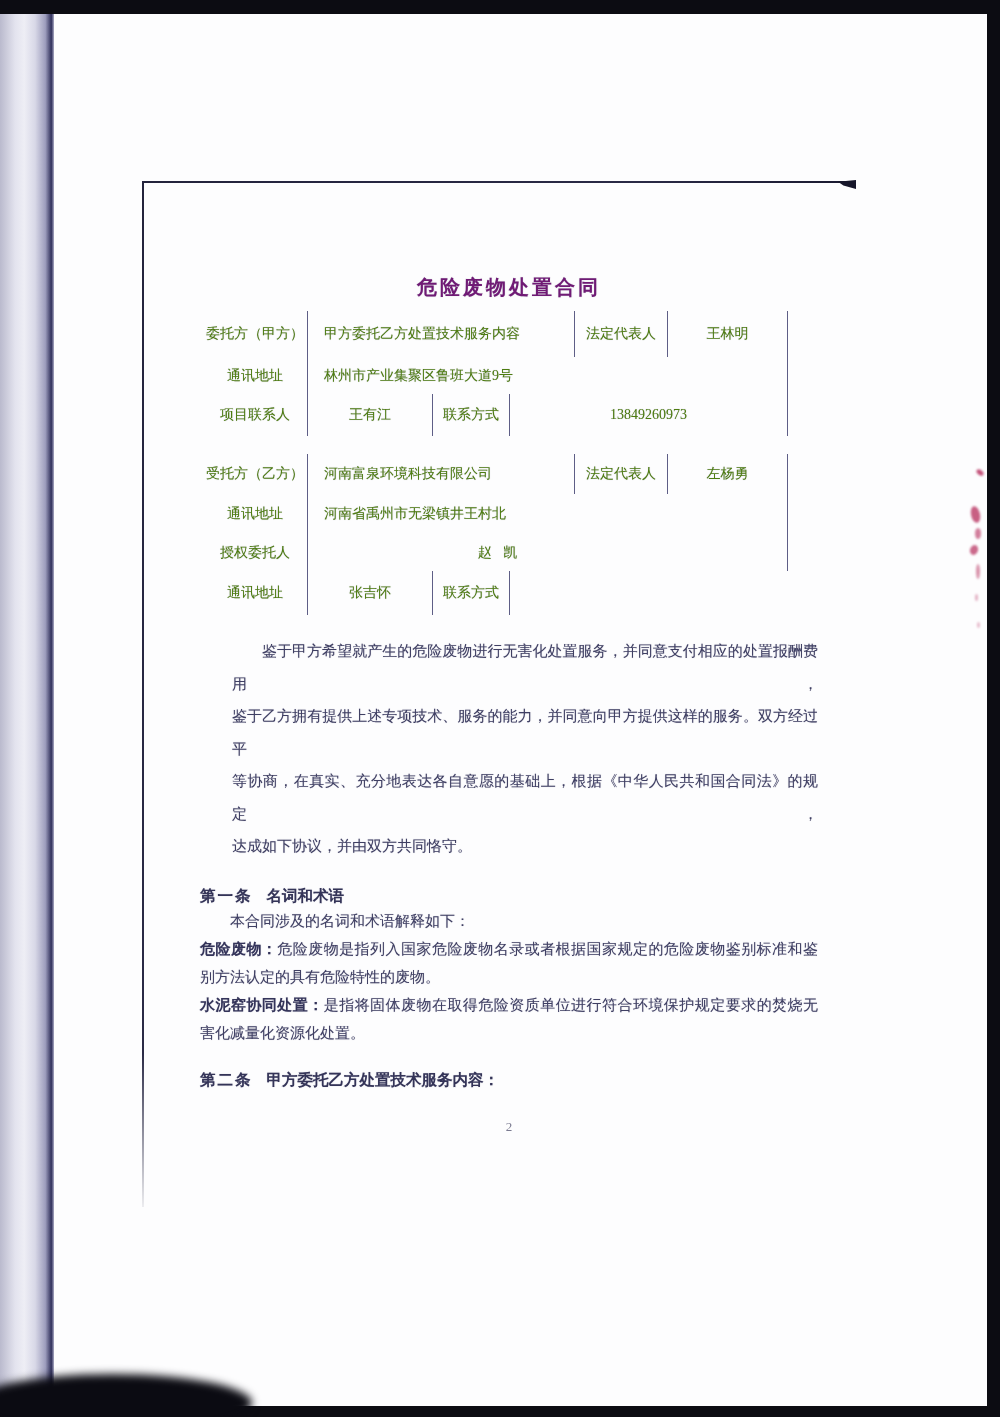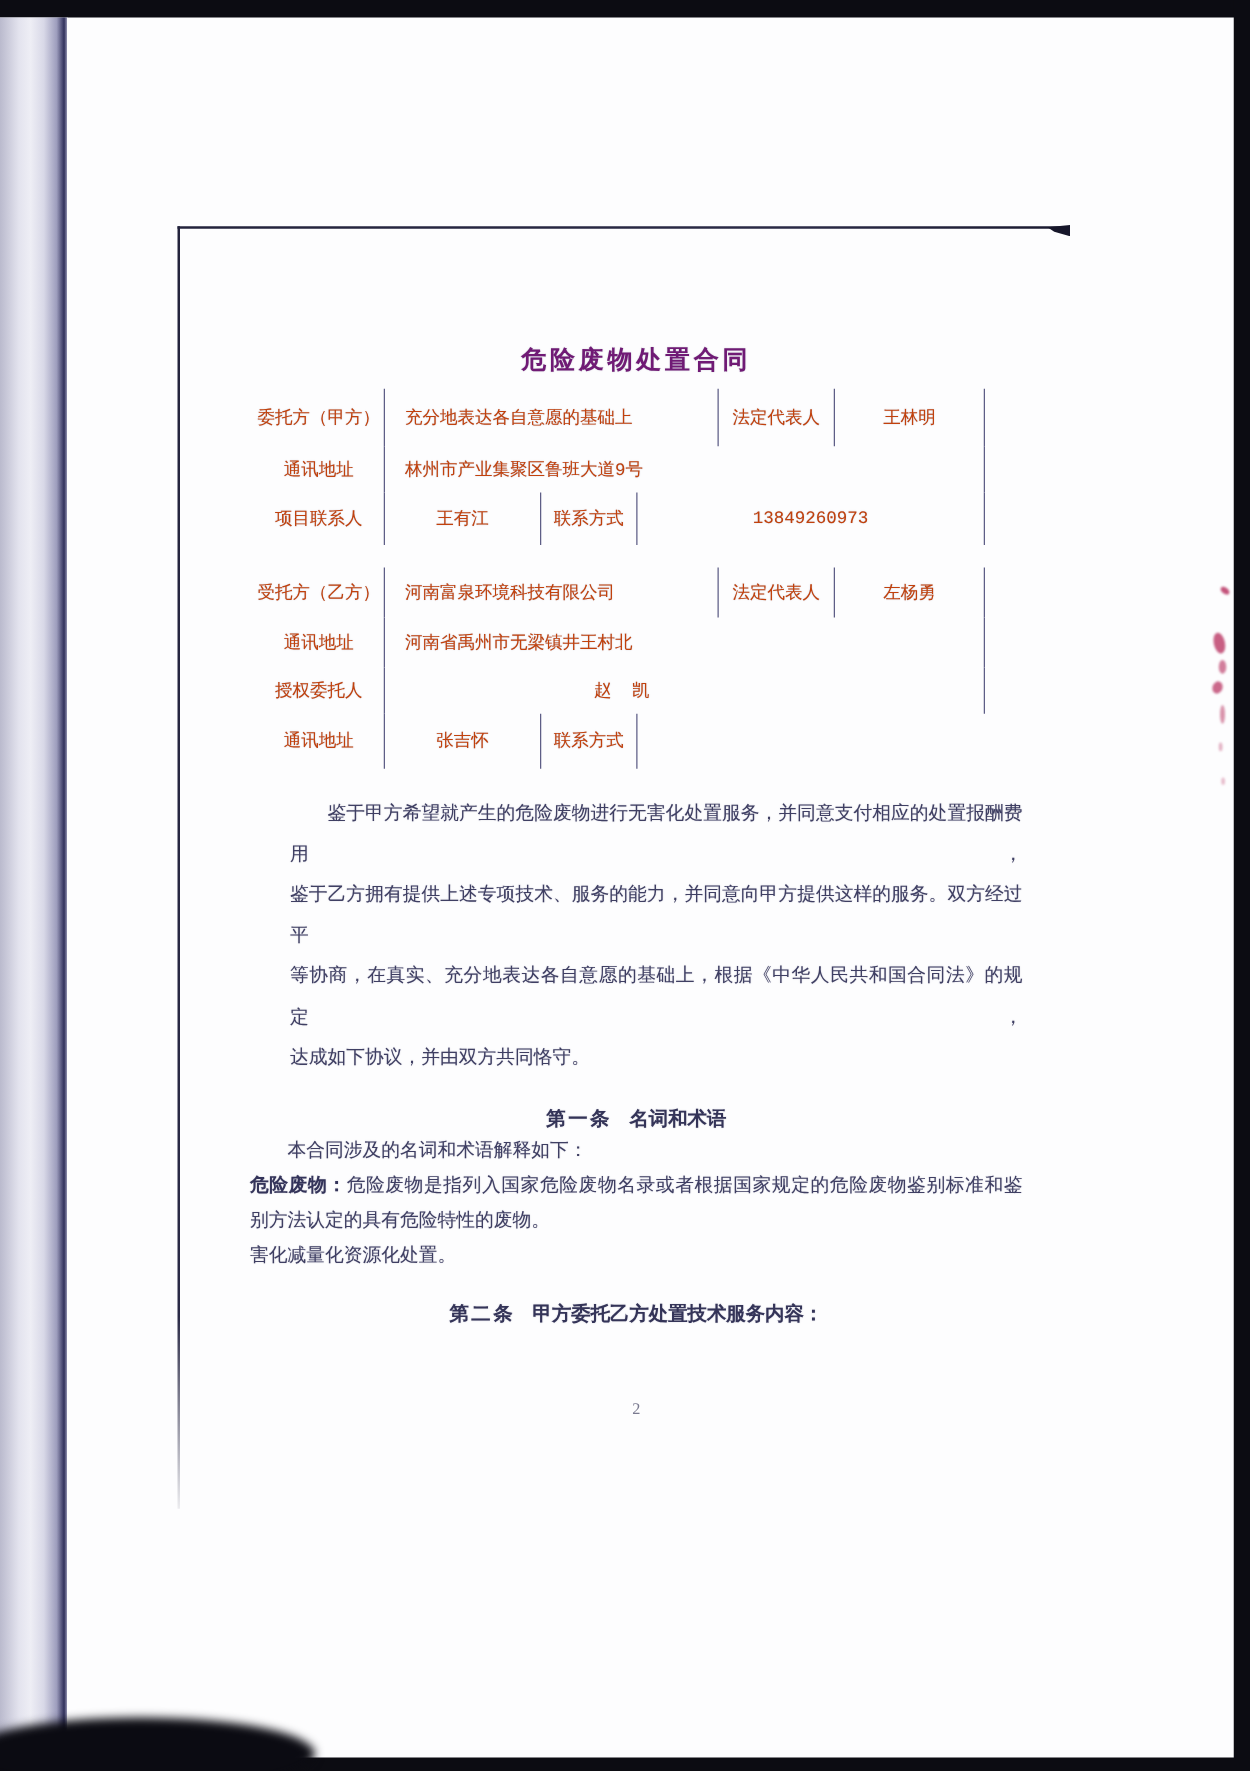--- a/index.html
+++ b/index.html
@@ -35,38 +35,38 @@
   .rb6 { left:9px;  top:128px; width:3px; height:7px;  opacity:.35; }
   .rb7 { left:11px; top:156px; width:3px; height:6px;  opacity:.3; }
   
   .doc {
     position:absolute; left:200px; top:272px; width:618px;
     color:#3f3f63; font-size:15px;
     text-shadow:0 0 1px rgba(63,63,99,0.35);
   }
   .title { margin:2px 0 0; text-align:center; font-size:20px; font-weight:bold; letter-spacing:3px; color:#701a75; }
   
-  .tbl { width:585px; margin-left:3px; font-size:14px; color:#c2410c;font-family:Liberation Mono, monospace; }
+  .tbl { width:585px; margin-left:3px; font-size:14px; color:#4d7c0f; }
   .tbl-a { margin-top:10px; }
   .tbl-b { margin-top:18px; }
   .trow { display:grid; }
   .trow > div { display:flex; align-items:center; justify-content:center; border-right:1px solid #5e5e86; min-width:0; }
   .trow > div.cl { justify-content:flex-start; padding-left:16px; }
   .cols1 { grid-template-columns:105px 267px 93px 120px; }
   .cols2 { grid-template-columns:105px 480px; }
   .cols3 { grid-template-columns:105px 125px 77px 278px; }
   .rA1{height:46px} .rA2{height:37px} .rA3{height:42px}
   .rB1{height:40px} .rB2{height:40px} .rB3{height:37px} .rB4{height:44px}
   .shift-l { position:relative; left:-48px; letter-spacing:4px; }
   
   .preamble { margin-top:20px; line-height:32.5px;margin-left:32px; }
   .line { text-align:justify; text-align-last:justify; }
   .line.last { text-align-last:left; }
   .indent { text-indent:2em; }
-  .art-head { margin-top:22px; font-weight:bold; color:#343458; font-size:15.5px; line-height:22px;text-align:center; }
+  .art-head { margin-top:22px; font-weight:bold; color:#343458; font-size:15.5px; line-height:22px; }
   .art-head .num { margin-right:14px; letter-spacing:2px; }
   .art-body { line-height:28px; }
   .art-body2 { line-height:30px; margin-top:2px; }
   .term-label { font-weight:bold; color:#34345a; }
   .pagenum { position:absolute; left:200px; top:1119px; width:618px; text-align:center; font-size:13px; color:#7a7a90; }
 </style>
 </head>
 <body>
 
 <div class="scan">
@@ -89,21 +89,21 @@
       <i class="rb7"></i>
   </div>
 
   <div class="doc">
 
     <h1 class="title">危险废物处置合同</h1>
 
     <div class="tbl tbl-a">
       <div class="trow cols1 rA1">
         <div>委托方（甲方）</div>
-        <div class="cl">充分地表达各自意愿的基础上</div>
+        <div class="cl">甲方委托乙方处置技术服务内容</div>
         <div>法定代表人</div>
         <div>王林明</div>
       </div>
       <div class="trow cols2 rA2">
         <div>通讯地址</div>
         <div class="cl">林州市产业集聚区鲁班大道9号</div>
       </div>
       <div class="trow cols3 rA3">
         <div>项目联系人</div>
         <div>王有江</div>
@@ -145,20 +145,23 @@
 
     <div class="art-head">
       <span class="num">第一条</span><span>名词和术语</span>
     </div>
     <div class="art-body">
       <div class="indent">本合同涉及的名词和术语解释如下：</div>
       <div class="line">
         <span class="term-label">危险废物：</span><span>危险废物是指列入国家危险废物名录或者根据国家规定的危险废物鉴别标准和鉴</span>
       </div>
       <div class="line last">别方法认定的具有危险特性的废物。</div>
+      <div class="line">
+        <span class="term-label">水泥窑协同处置：</span><span>是指将固体废物在取得危险资质单位进行符合环境保护规定要求的焚烧无</span>
+      </div>
       <div class="line last">害化减量化资源化处置。</div>
     </div>
 
     <div class="art-head">
       <span class="num">第二条</span><span>甲方委托乙方处置技术服务内容：</span>
     </div>
     <div class="art-body art-body2">
     </div>
 
   </div>

